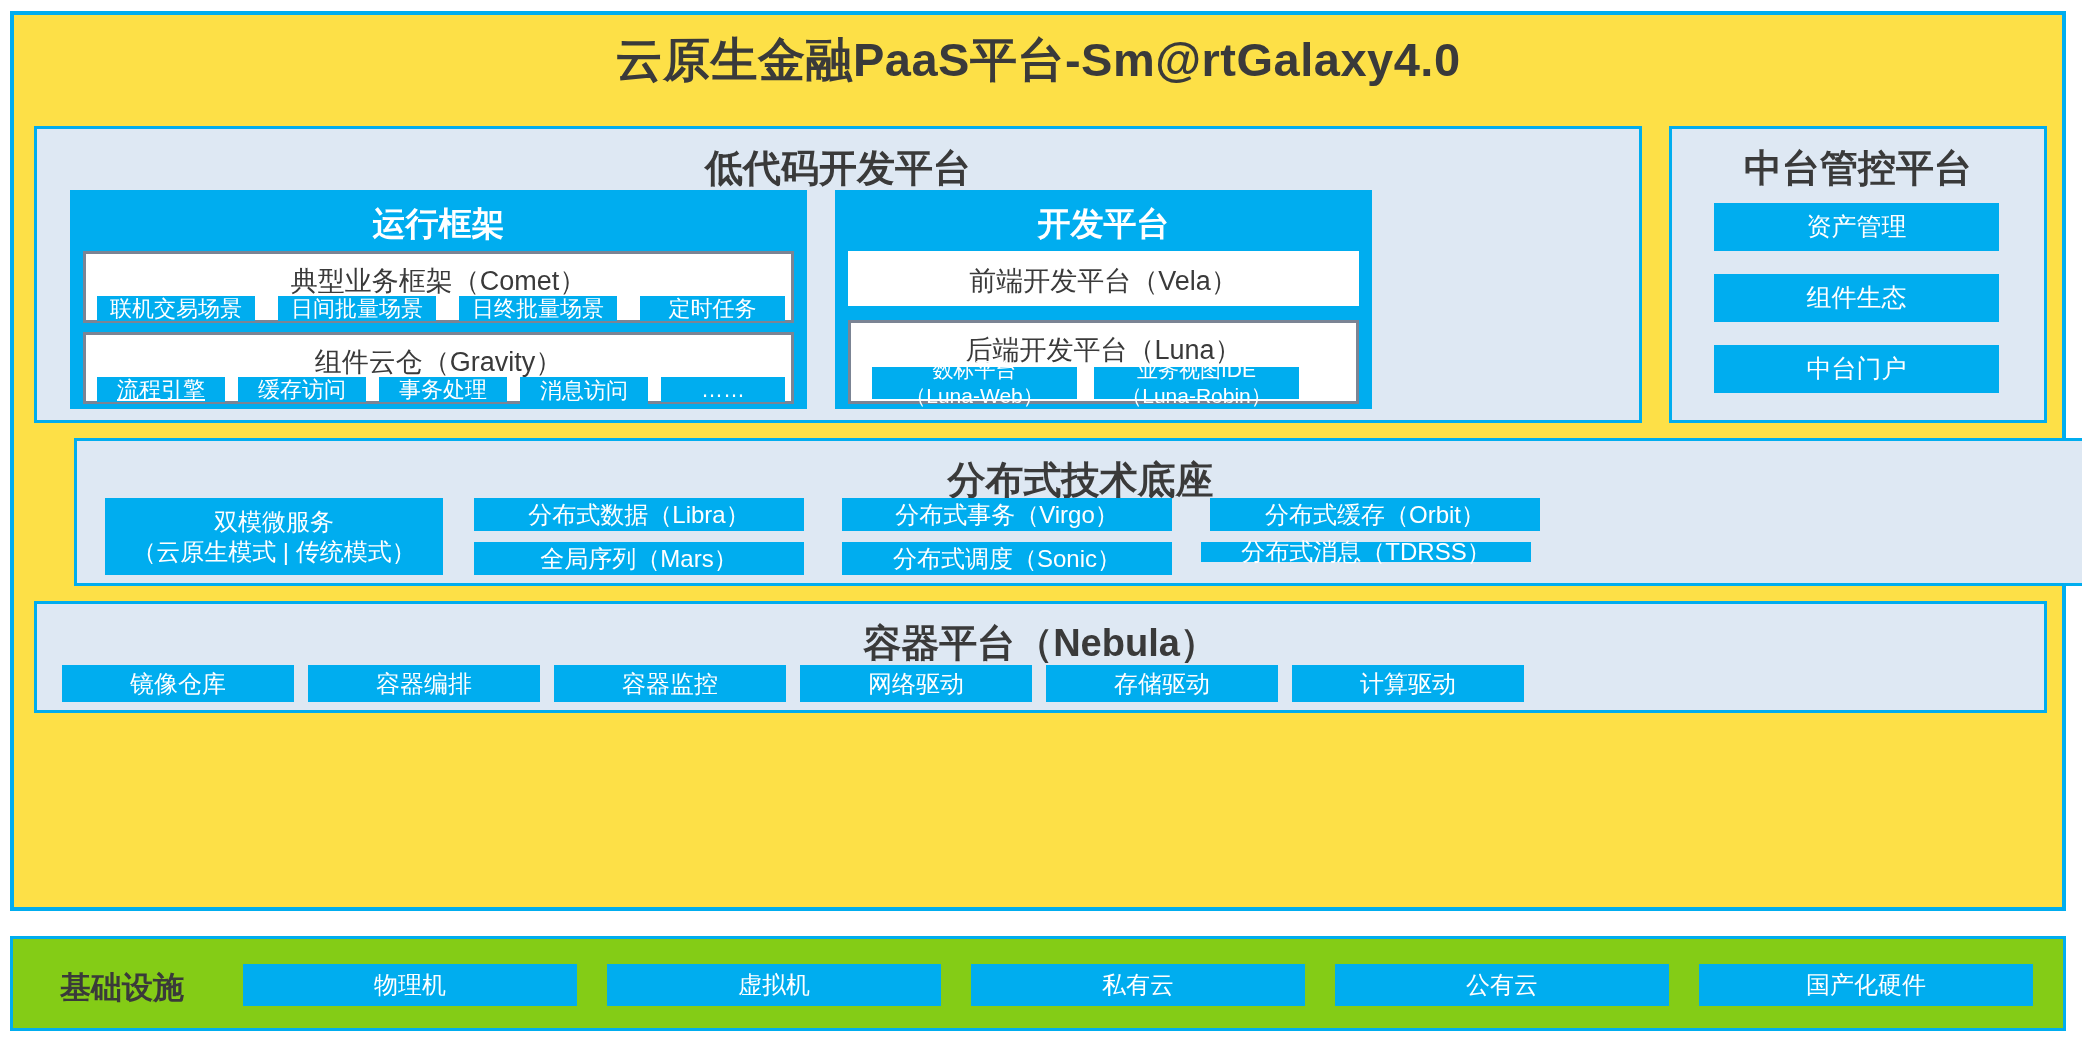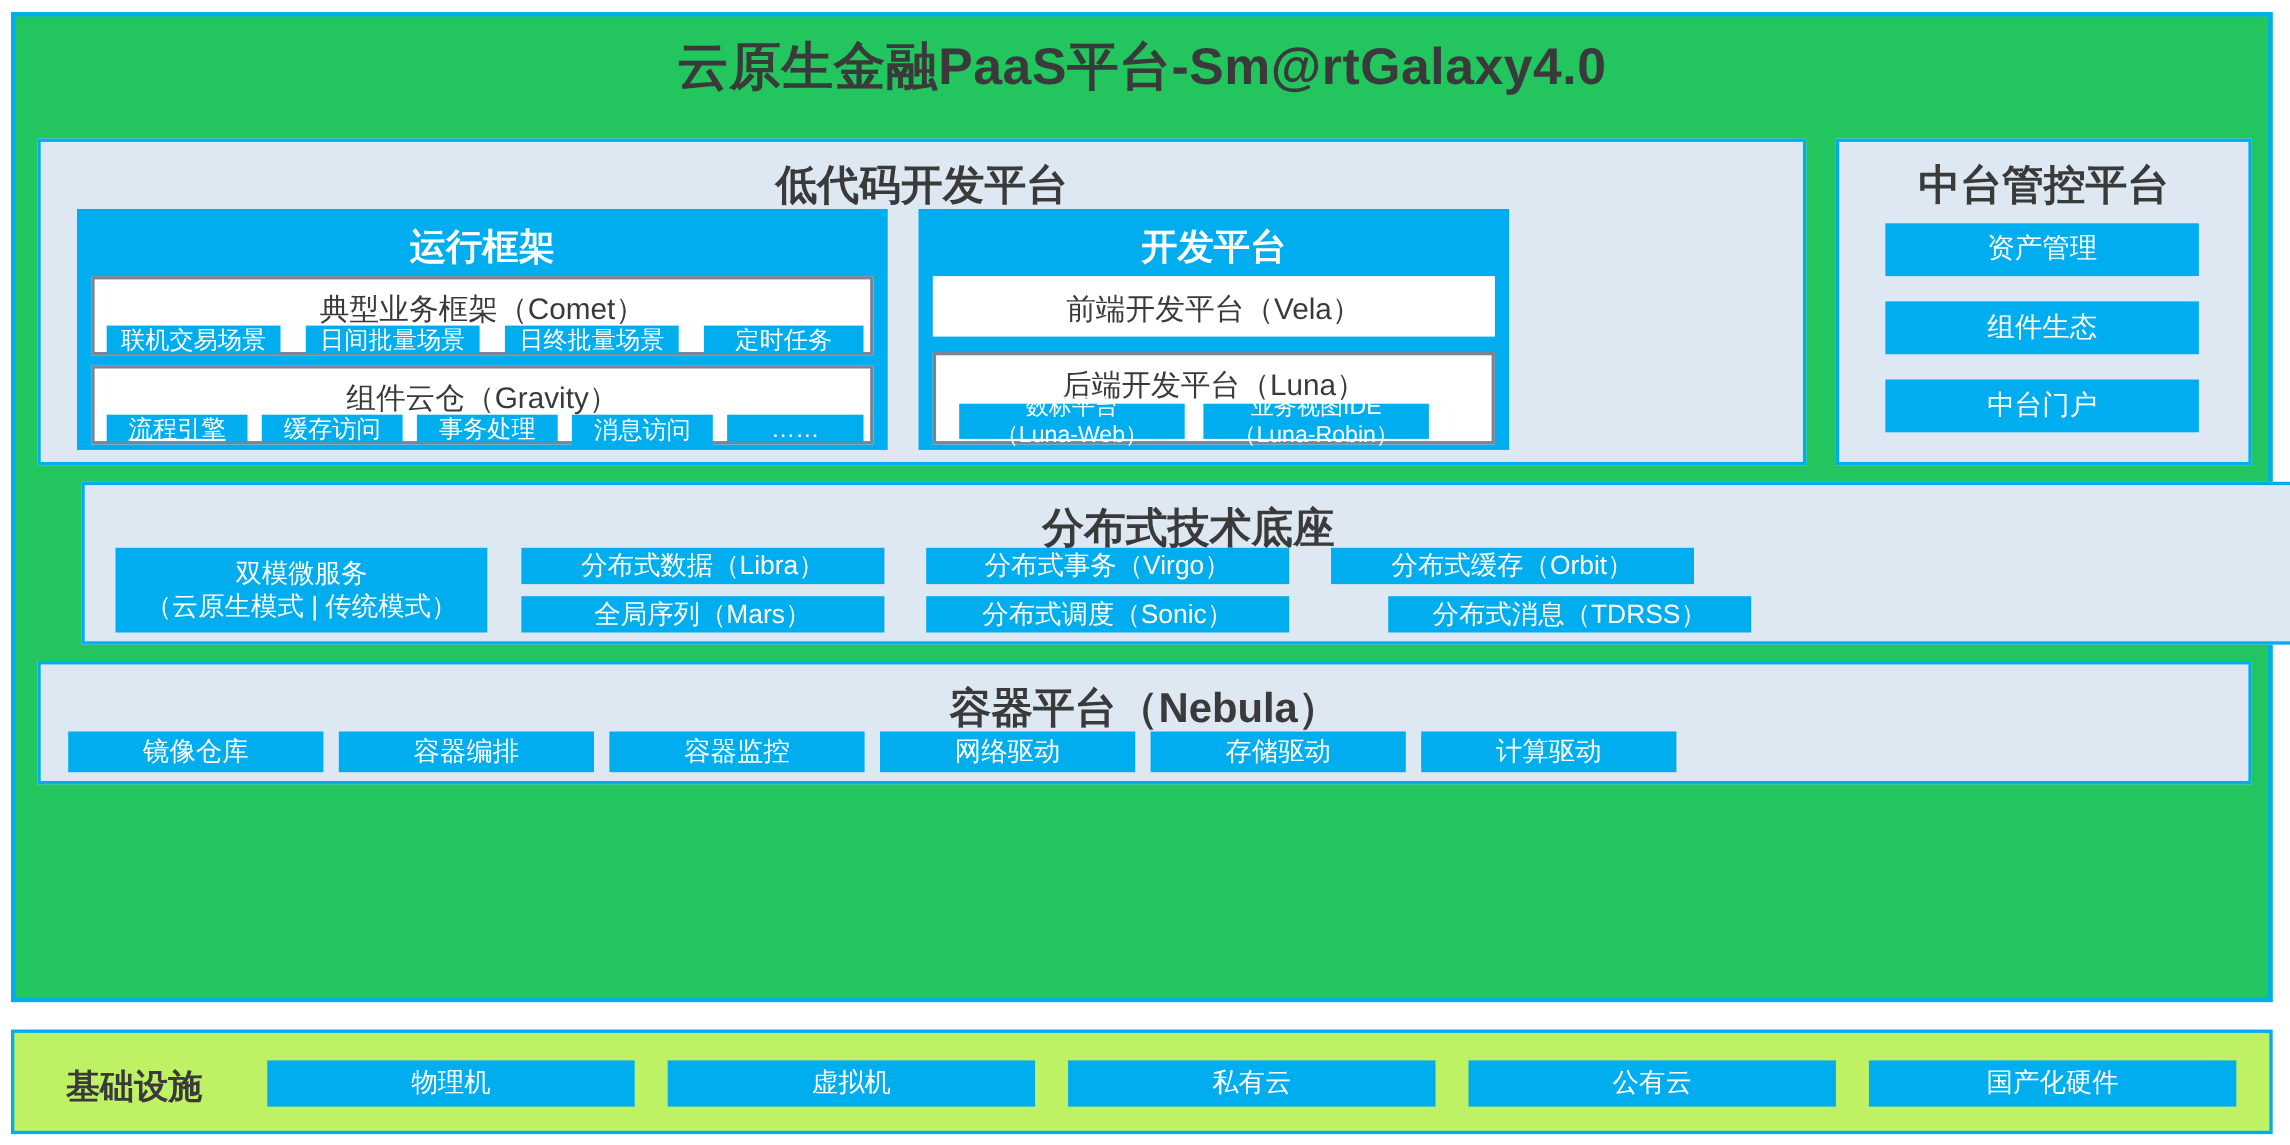--- a/index.html
+++ b/index.html
@@ -24,21 +24,21 @@
   }
 
   .main-frame {
     position: absolute;
     left: 10px;
     top: 11px;
     width: 2056px;
     height: 900px;
     box-sizing: border-box;
     border: 4px solid #00ADEF;
-    background: #22c55e;
+    background: #fde047;
   }
 
   .suite-title {
     position: absolute;
     left: 0;
     top: 14px;
     width: 100%;
     text-align: center;
     font-size: 47px;
     font-weight: 700;
@@ -125,21 +125,21 @@
 
   
   .infra-bar {
     position: absolute;
     left: 10px;
     top: 936px;
     width: 2056px;
     height: 95px;
     box-sizing: border-box;
     border: 3px solid #00ADEF;
-    background: #bef264;
+    background: #84cc16;
   }
   .infra-label {
     position: absolute;
     left: 47px;
     top: 28px;
     font-size: 31px;
     font-weight: 700;
     color: #3a3a3a;
     white-space: nowrap;
   }
@@ -207,21 +207,21 @@
       <div class="chip md" style="left:28px; top:57px; width:338px; height:77px;">双模微服务
 （云原生模式 | 传统模式）</div>
 
       <div class="chip md" style="left:397px; top:57px; width:330px; height:33px;">分布式数据（Libra）</div>
       <div class="chip md" style="left:397px; top:101px; width:330px; height:33px;">全局序列（Mars）</div>
 
       <div class="chip md" style="left:765px; top:57px; width:330px; height:33px;">分布式事务（Virgo）</div>
       <div class="chip md" style="left:765px; top:101px; width:330px; height:33px;">分布式调度（Sonic）</div>
 
       <div class="chip md" style="left:1133px; top:57px; width:330px; height:33px;">分布式缓存（Orbit）</div>
-      <div class="chip md" style="left:1185px; top:101px; width:330px; height:33px;">分布式消息（TDRSS）</div>
+      <div class="chip md" style="left:1124px; top:101px; width:330px; height:20px;">分布式消息（TDRSS）</div>
     </div>
 
     <div class="panel" style="left:20px; top:586px; width:2013px; height:112px;">
       <div class="panel-title">容器平台（Nebula）</div>
       <div class="chip md" style="left:25px; top:61px; width:232px; height:37px;">镜像仓库</div>
       <div class="chip md" style="left:271px; top:61px; width:232px; height:37px;">容器编排</div>
       <div class="chip md" style="left:517px; top:61px; width:232px; height:37px;">容器监控</div>
       <div class="chip md" style="left:763px; top:61px; width:232px; height:37px;">网络驱动</div>
       <div class="chip md" style="left:1009px; top:61px; width:232px; height:37px;">存储驱动</div>
       <div class="chip md" style="left:1255px; top:61px; width:232px; height:37px;">计算驱动</div>

